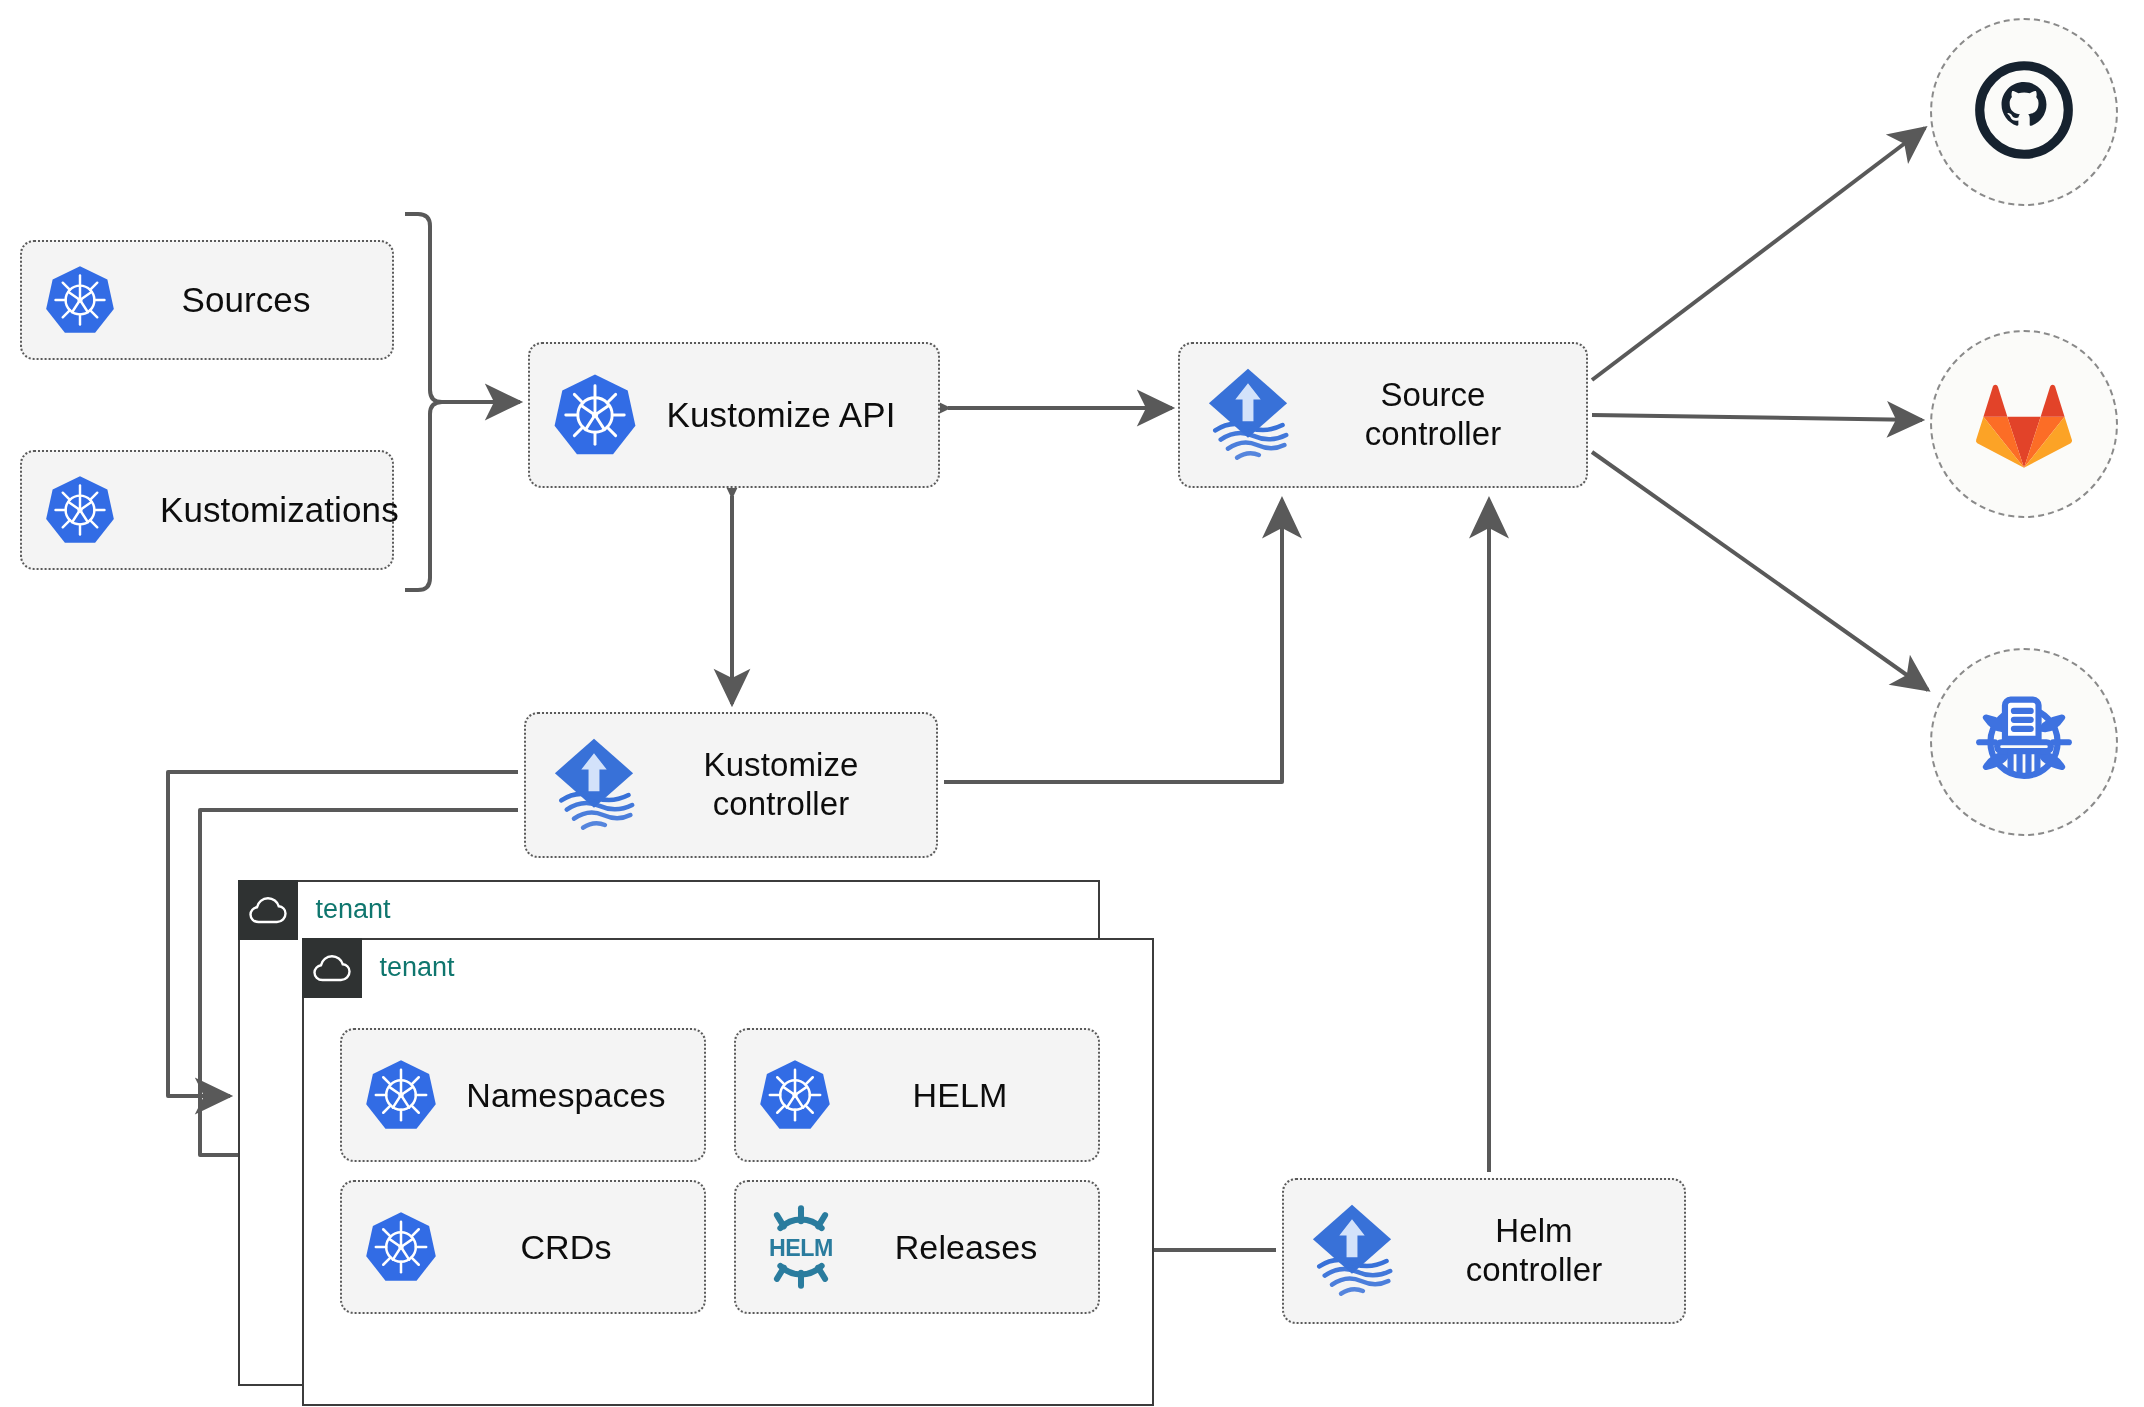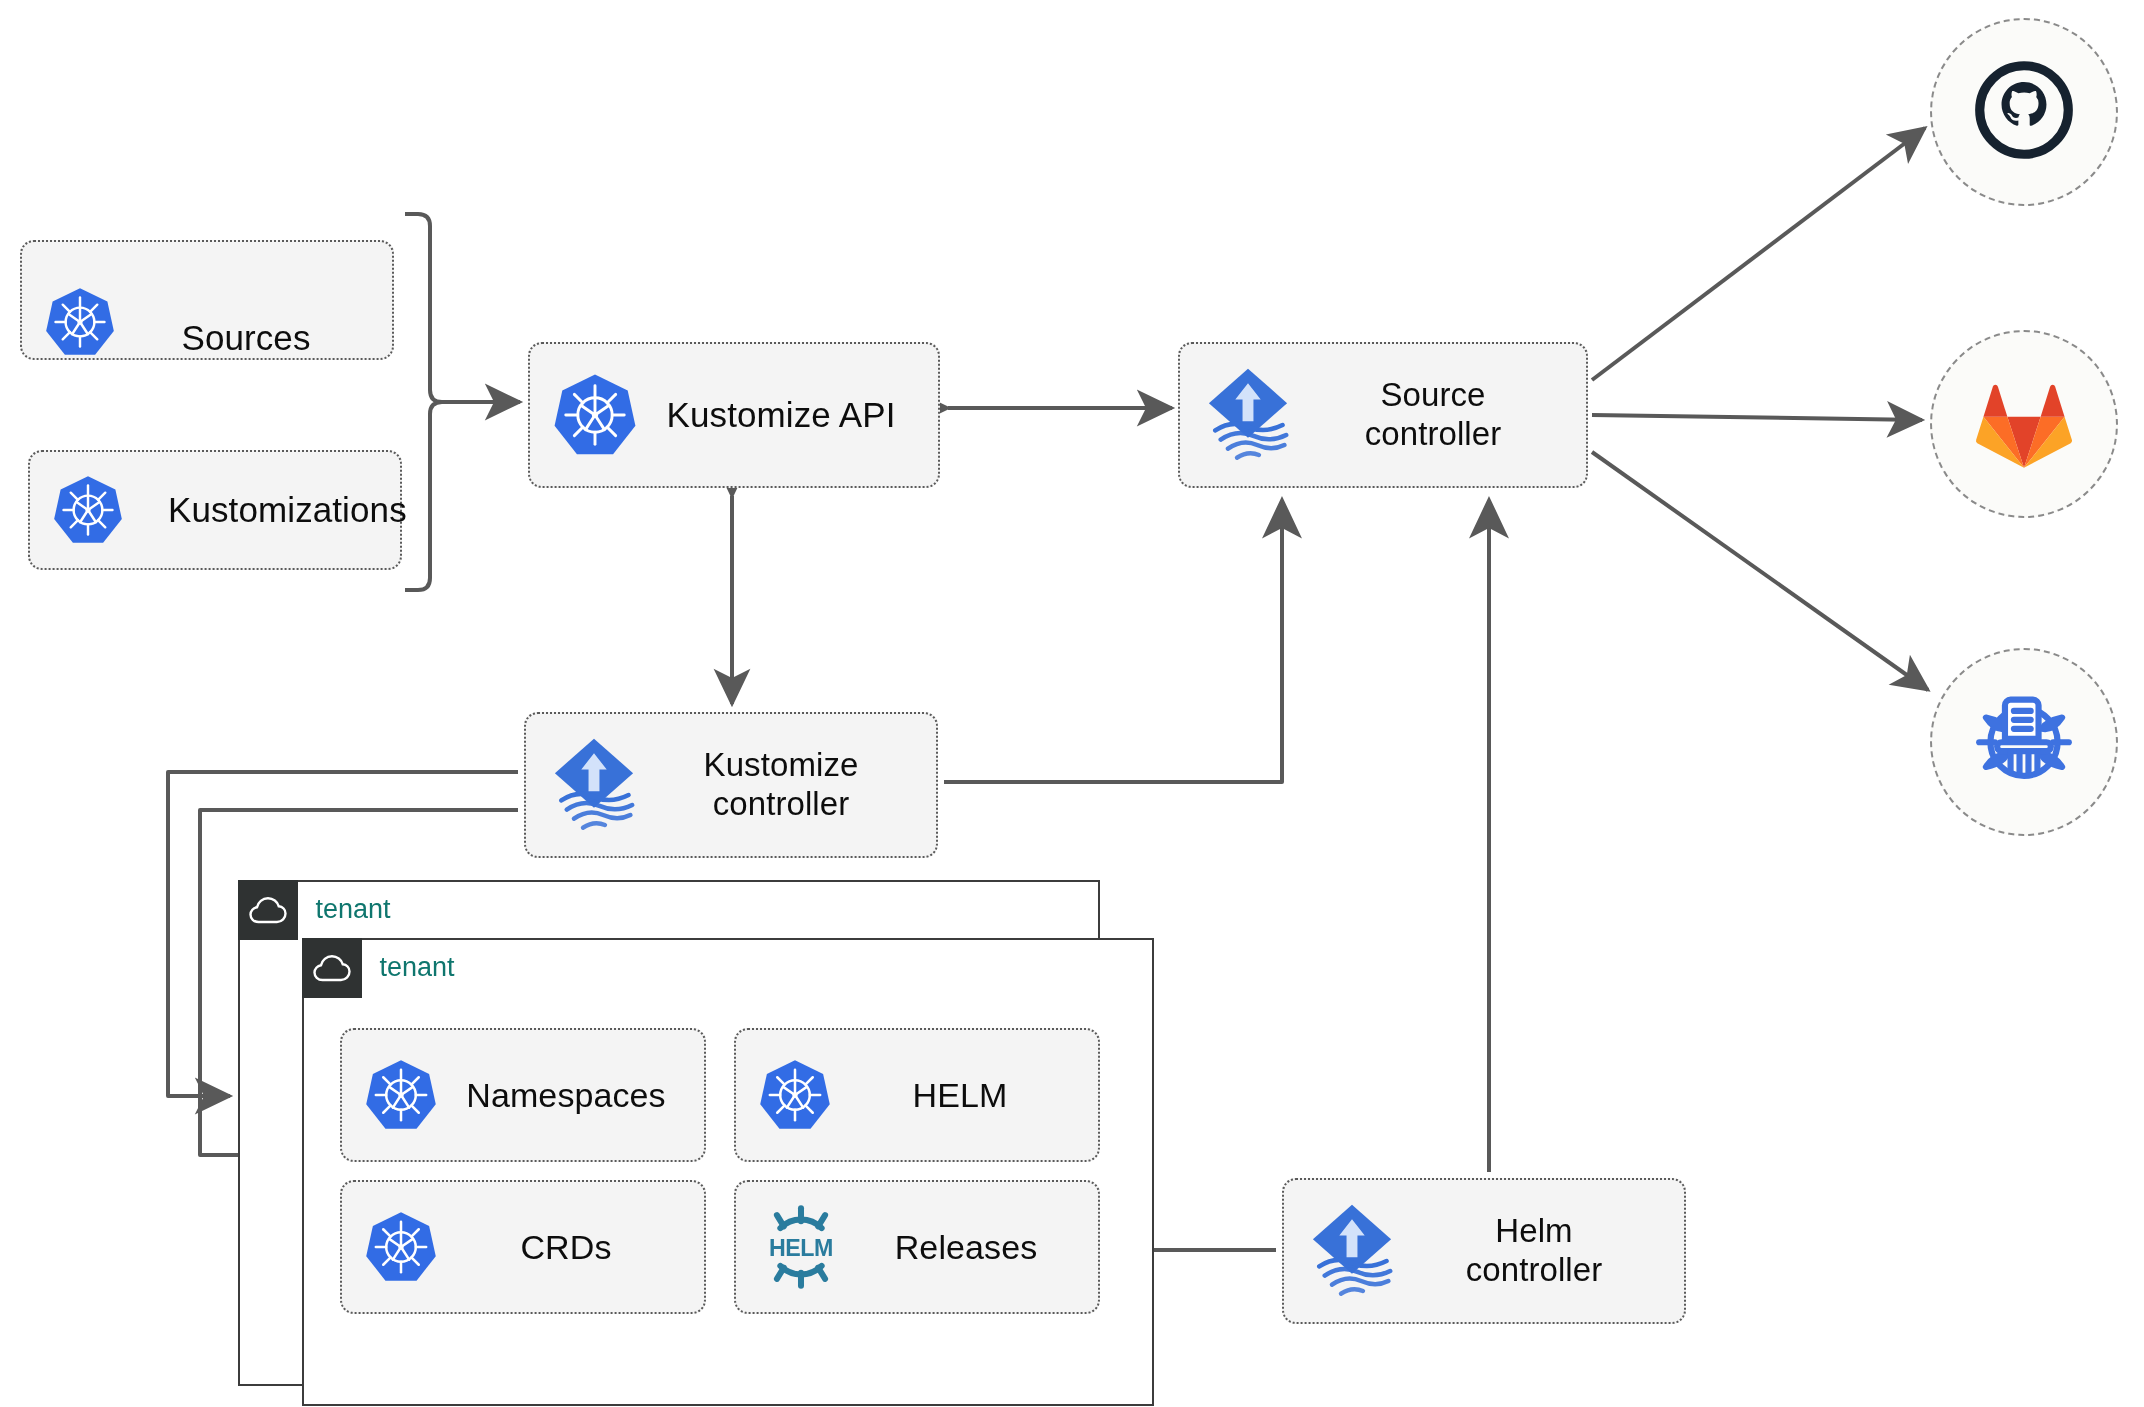--- a/index.html
+++ b/index.html
@@ -41,22 +41,22 @@
   }
   .node .lbl{
     flex:1 1 auto;
     text-align:center;
     color:#0d0d0d;
     line-height:1.18;
     white-space:pre-line;
     letter-spacing:.1px;
   }
   
-  .n-src{ left:20px; top:240px; width:374px; height:120px; padding:0 16px 0 22px;align-items:flex-end; }
-  .n-kus{ left:28px; top:450px; width:374px; height:120px; padding:0 16px 0 22px;gap:44px; }
+  .n-src{ left:20px; top:240px; width:374px; height:120px; padding:0 16px 0 22px; }
+  .n-kus{ left:20px; top:450px; width:374px; height:120px; padding:0 16px 0 22px;gap:44px; }
   .n-k8sapi{ left:528px; top:342px; width:412px; height:146px; padding:0 14px 0 22px; }
   .n-srcctl{ left:1178px; top:342px; width:410px; height:146px; padding:0 14px 0 22px; }
   .n-kusctl{ left:524px; top:712px; width:414px; height:146px; padding:0 14px 0 22px; }
   .n-helmctl{ left:1282px; top:1178px; width:404px; height:146px; padding:0 14px 0 22px; }
 
   .n-ns{   left:340px;  top:1028px; width:366px; height:134px; padding:0 10px 0 22px; }
   .n-rbac{ left:734px;  top:1028px; width:366px; height:134px; padding:0 10px 0 22px; }
   .n-crds{ left:340px;  top:1180px; width:366px; height:134px; padding:0 10px 0 22px; }
   .n-rel{  left:734px;  top:1180px; width:366px; height:134px; padding:0 10px 0 22px; }
 

